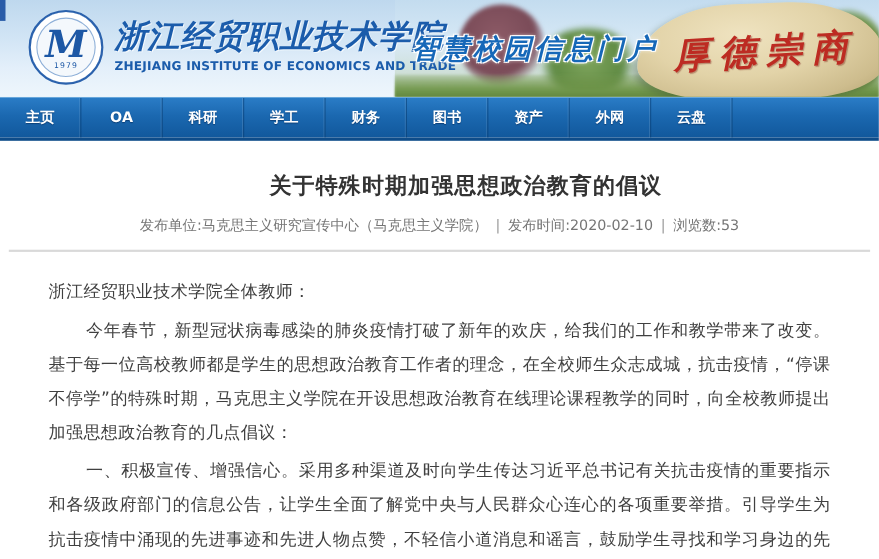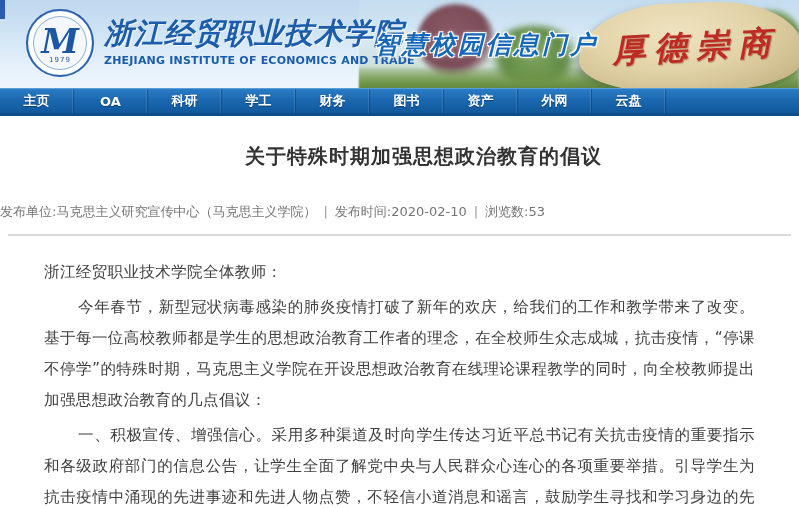--- a/index.html
+++ b/index.html
@@ -48,33 +48,33 @@
   .stone-motto { color:#bd2b22; font-family:"DejaVu Serif","Liberation Serif",serif;
     font-weight:bold; font-style:italic; font-size:33px; letter-spacing:9px; padding-left:9px;
     transform:rotate(-1deg); text-shadow:1px 1px 1px rgba(120,30,20,.4); }
 
   .portal-title { position:absolute; left:374px; top:28px; z-index:3; color:#1668b8;
     font-family:"DejaVu Serif","Liberation Serif",serif; font-weight:bold; font-style:italic;
     font-size:25px; letter-spacing:3px; white-space:nowrap;
     text-shadow:0 0 4px #fff, 1px 1px 0 #fff, -1px -1px 0 #fff, 1px -1px 0 #fff, -1px 1px 0 #fff; }
 
   
-  .main-nav { display:flex; width:100%; height:28px;
+  .main-nav { display:flex; width:100%; height:40px;
     background:linear-gradient(180deg,#2a7cc6 0%,#1b68b0 45%,#11589c 100%);
     border-top:1px solid #5a9fd8; border-bottom:3px solid #0e4c89; }
   .nav-item { width:74px; height:100%; display:flex; align-items:center; justify-content:center;
     color:#fff; font-size:13px; font-weight:bold; text-decoration:none; cursor:pointer;
     border-right:1px solid rgba(8,58,110,.55); box-shadow:inset -1px 0 0 rgba(255,255,255,.12);
     text-shadow:0 1px 1px rgba(0,30,70,.5); }
 
   
   .article { padding:27px 0 0 0; }
   .article-title { text-align:center; color:#333; font-size:20px; font-weight:bold;
     letter-spacing:1px;padding-left:48px; }
-  .article-meta { margin-top:33px; text-align:left; color:#757575; font-size:13px; }
+  .article-meta { margin-top:14px; text-align:center; color:#757575; font-size:13px; }
   .article-meta .sep { margin:0 7px; color:#9a9a9a; }
   .divider { border:none; border-top:2px solid #d9d9d9; margin:13px 8px 0 8px; }
 
   .article-body { padding:21px 44px 0 44px; color:#404040; font-size:15.5px;
     line-height:31px; text-align:justify; letter-spacing:.4px; }
   .article-body p { margin:0 0 4px 0; }
   .article-body p.para { text-indent:2.2em; margin-top:4px; }
 </style>
 </head>
 <body>

